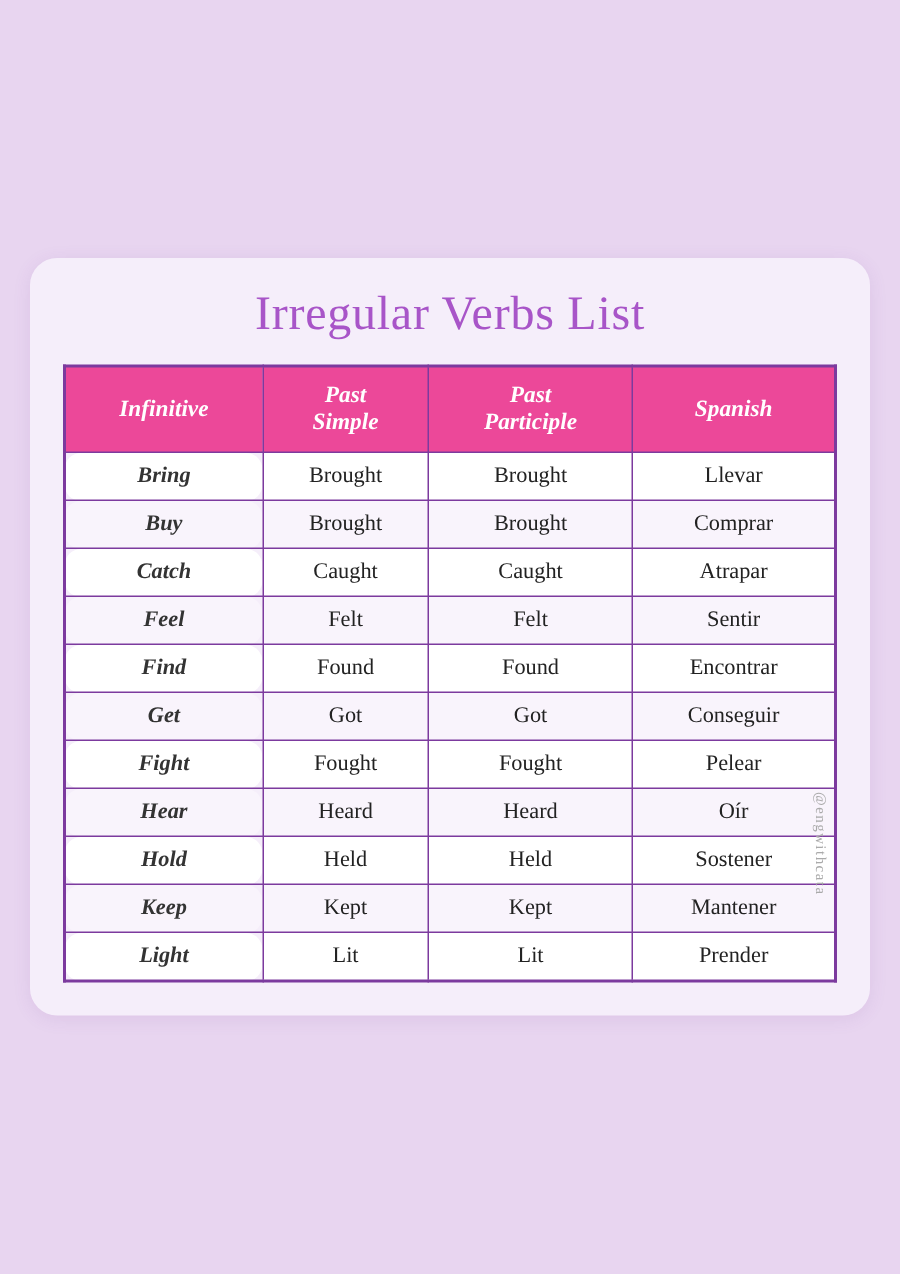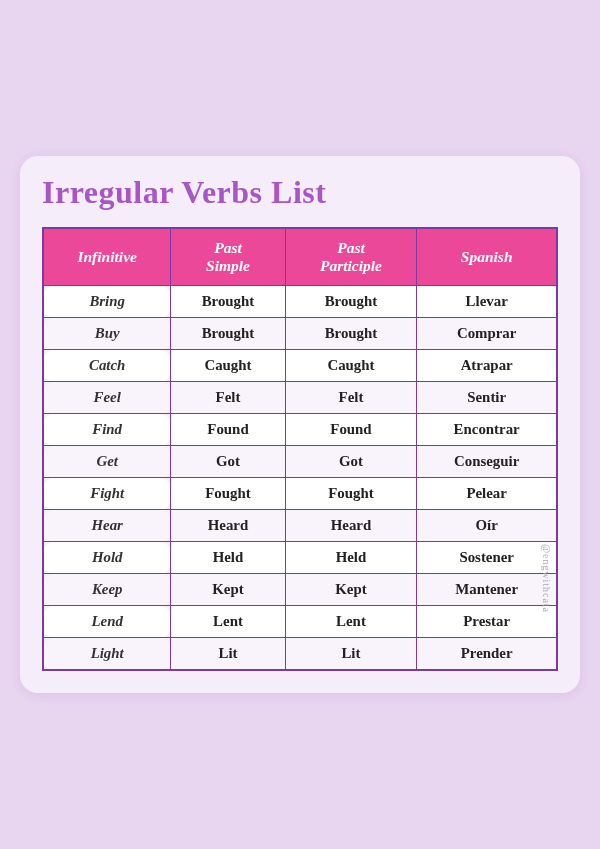--- a/index.html
+++ b/index.html
@@ -20,24 +20,24 @@
 
     .card {
       background-color: #f5eefa;
       border-radius: 18px;
       width: 560px;
       padding: 18px 22px 22px 22px;
       box-shadow: 0 2px 12px rgba(120,60,160,0.10);
     }
 
     .title {
-      text-align: left;
+      text-align: center;
       font-family: Georgia, serif;
       font-size: 2rem;
-      font-weight: bold;
+      font-weight: normal;
       color: #a855c8;
       margin-bottom: 16px;
       letter-spacing: 0.5px;
     }
 
     .verbs-table {
       width: 100%;
       border-collapse: collapse;
       border: 2px solid #7c3a9e;
     }
@@ -65,21 +65,21 @@
     .verbs-table tbody tr:nth-child(even) {
       background-color: #f9f4fc;
     }
 
     .verbs-table tbody tr:nth-child(odd) {
       background-color: #ffffff;
     }
 
     .verbs-table tbody td {
       color: #222;
-      font-weight: bold;
+      font-weight: normal;
     }
 
     .verbs-table tbody td:first-child {
       font-style: italic;
       font-weight: bold;
       color: #333;
       border-radius: 11px;
     }
 
     .watermark {
@@ -169,26 +169,20 @@
             <td>Held</td>
             <td>Sostener</td>
           </tr>
           <tr>
             <td>Keep</td>
             <td>Kept</td>
             <td>Kept</td>
             <td>Mantener</td>
           </tr>
           <tr>
-            <td>Lend</td>
-            <td>Lent</td>
-            <td>Lent</td>
-            <td>Prestar</td>
-          </tr>
-          <tr>
             <td>Light</td>
             <td>Lit</td>
             <td>Lit</td>
             <td>Prender</td>
           </tr>
         </tbody>
     </table>
   </div>
   <span class="watermark">@engwithcata</span>
 </div>

